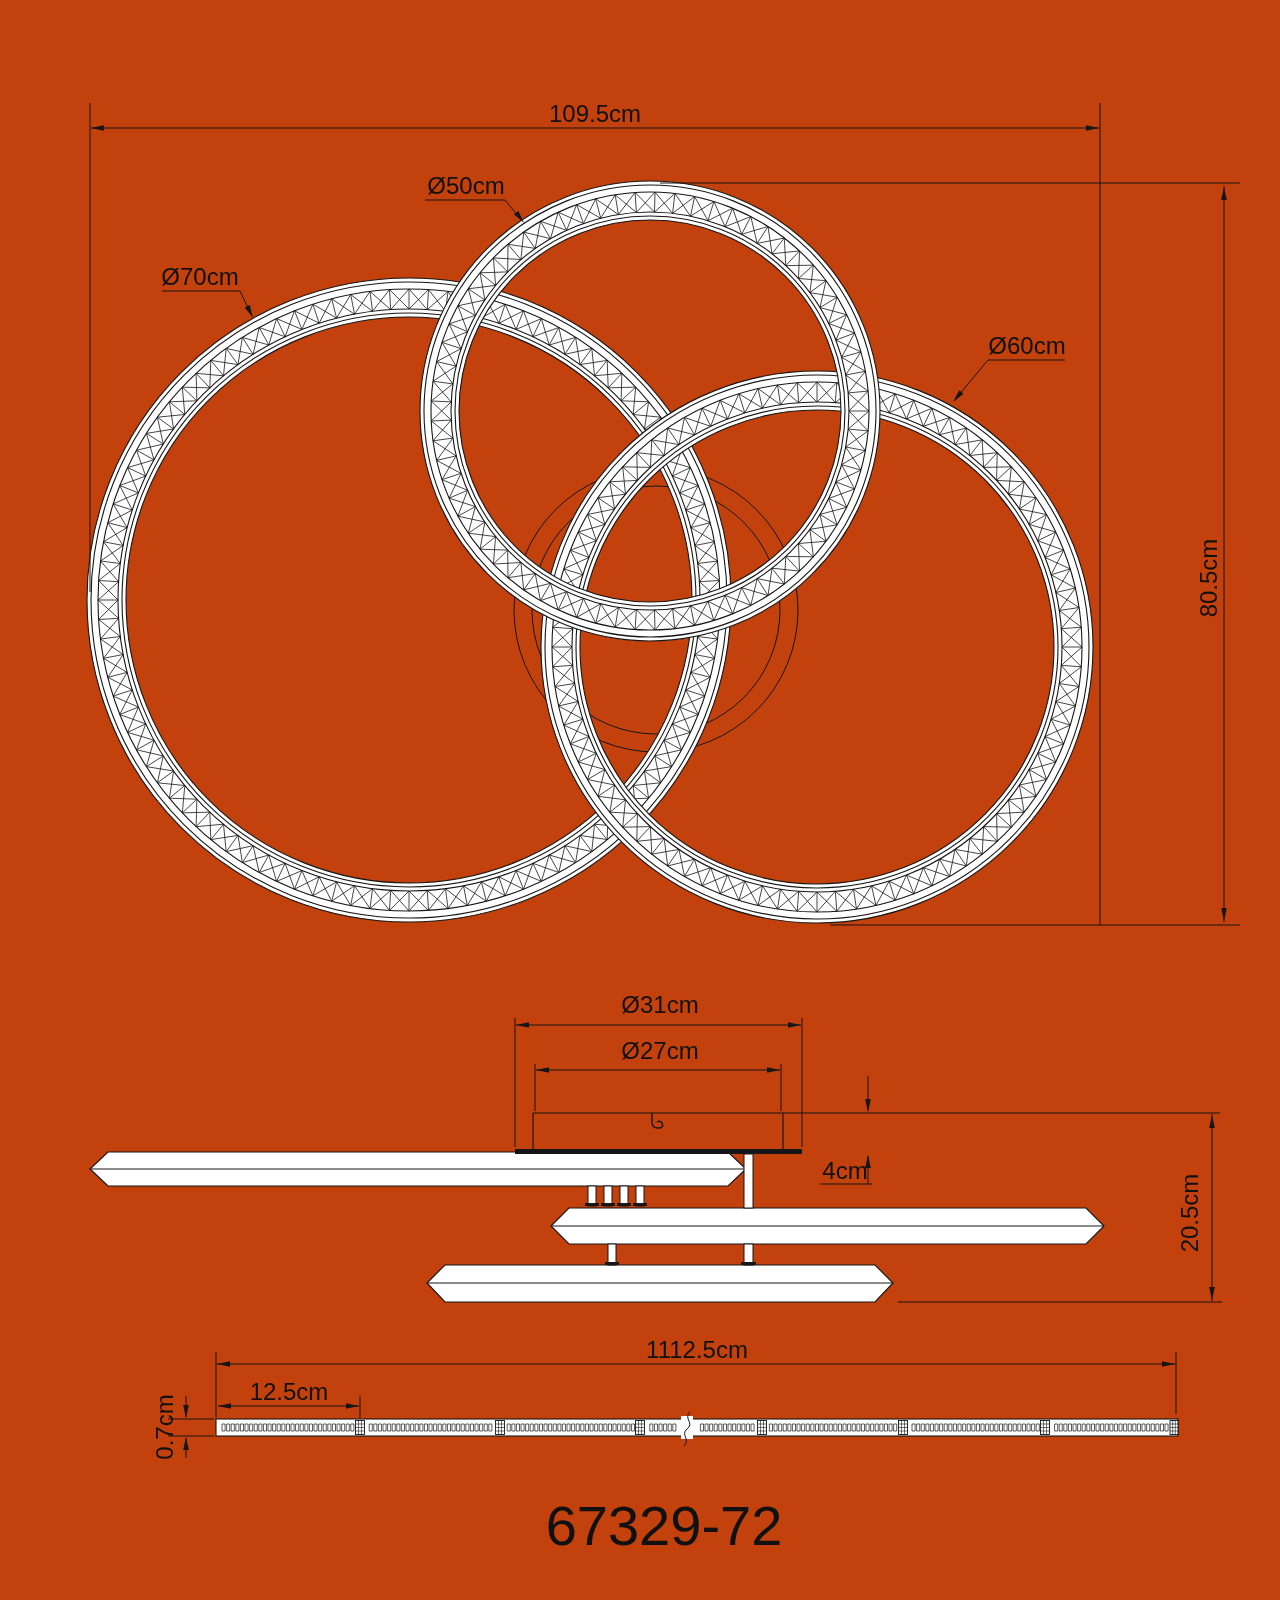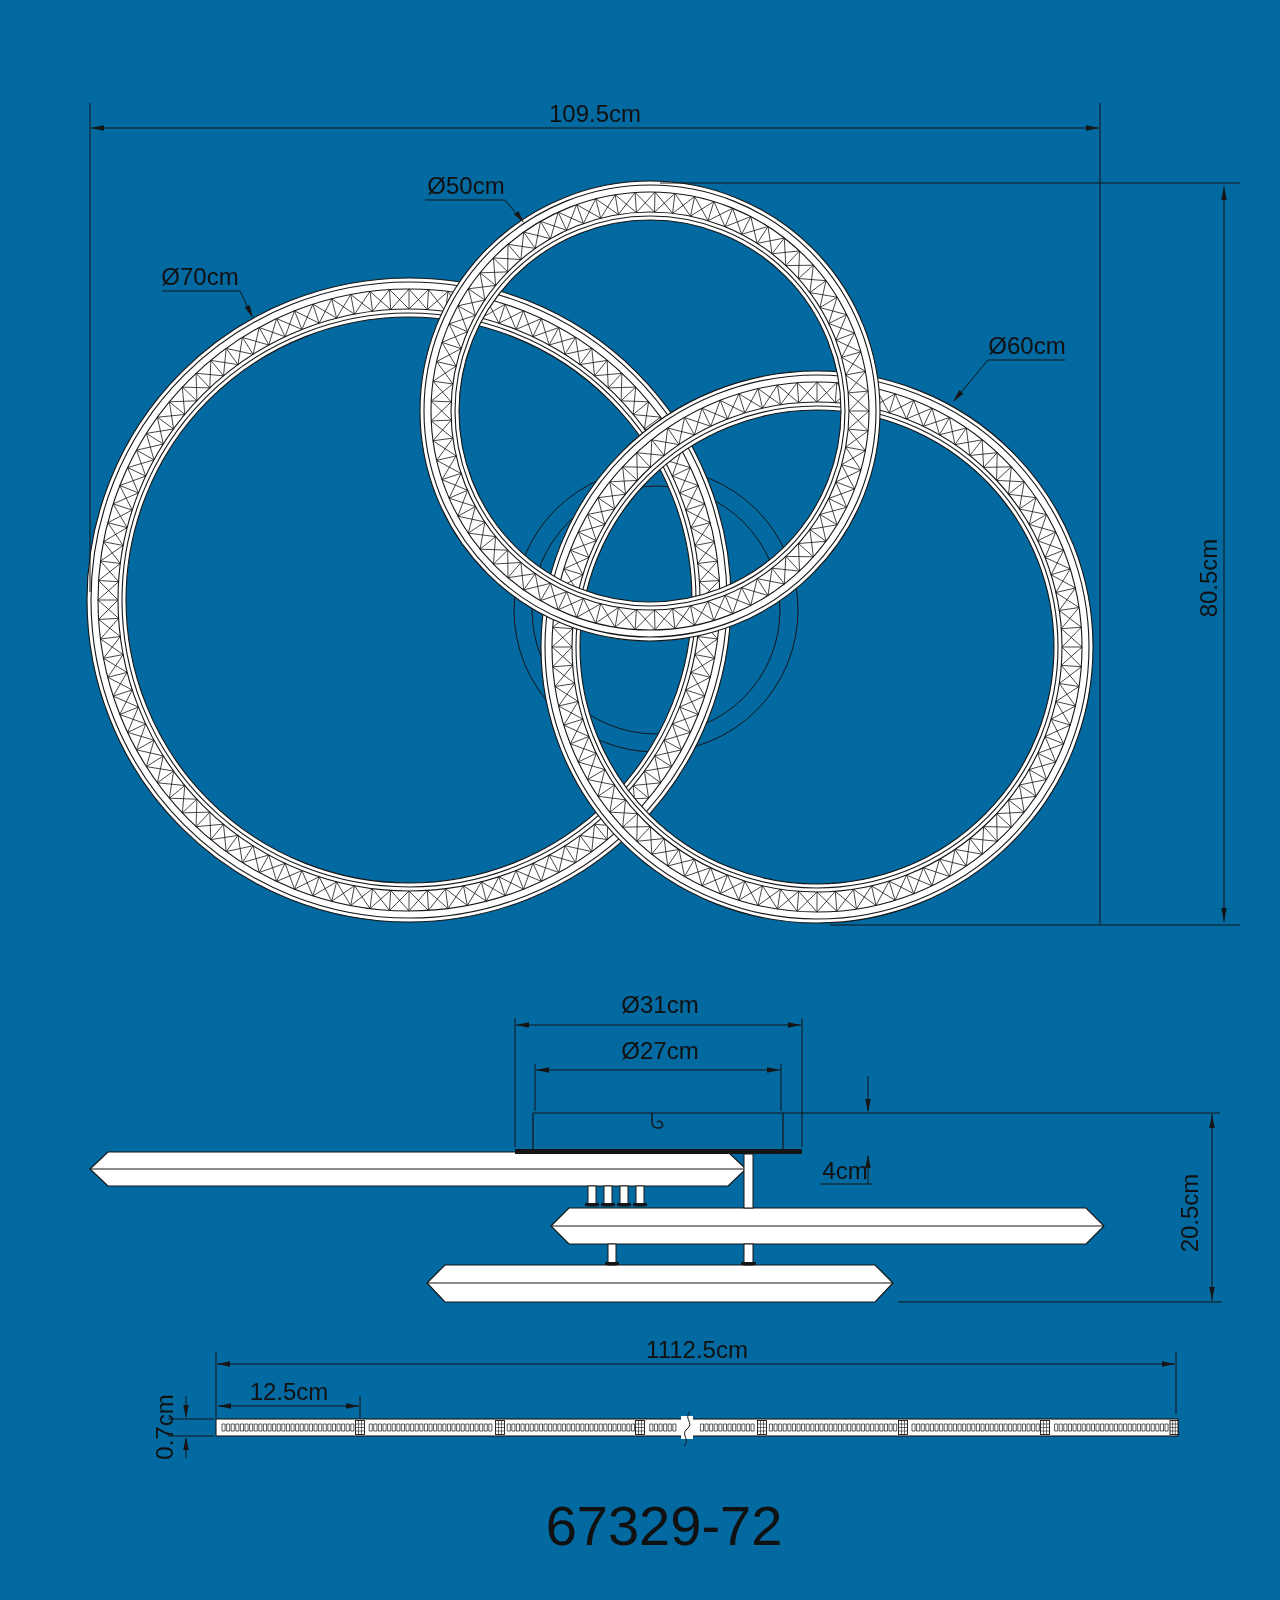--- a/index.html
+++ b/index.html
@@ -1,16 +1,16 @@
 <!DOCTYPE html>
 <html><head>
 <meta charset="utf-8">
 <style>
   html,body{margin:0;padding:0;background:#fff;}
-  .sheet{position:relative;width:1280px;height:1600px;background:#0369a1;overflow:hidden;text-align:right;}
+  .sheet{position:relative;width:1280px;height:1600px;background:#c2410c;overflow:hidden;text-align:right;}
   svg{display:block;}
   text{font-family:"Liberation Sans","DejaVu Sans",sans-serif;fill:#111;}
   .dim-label{font-size:24px;}
   .code-label{font-size:56px;}
 </style>
 </head>
 <body>
 
 <div class="sheet">
 <svg width="1280" height="1600" viewBox="0 0 1280 1600">

